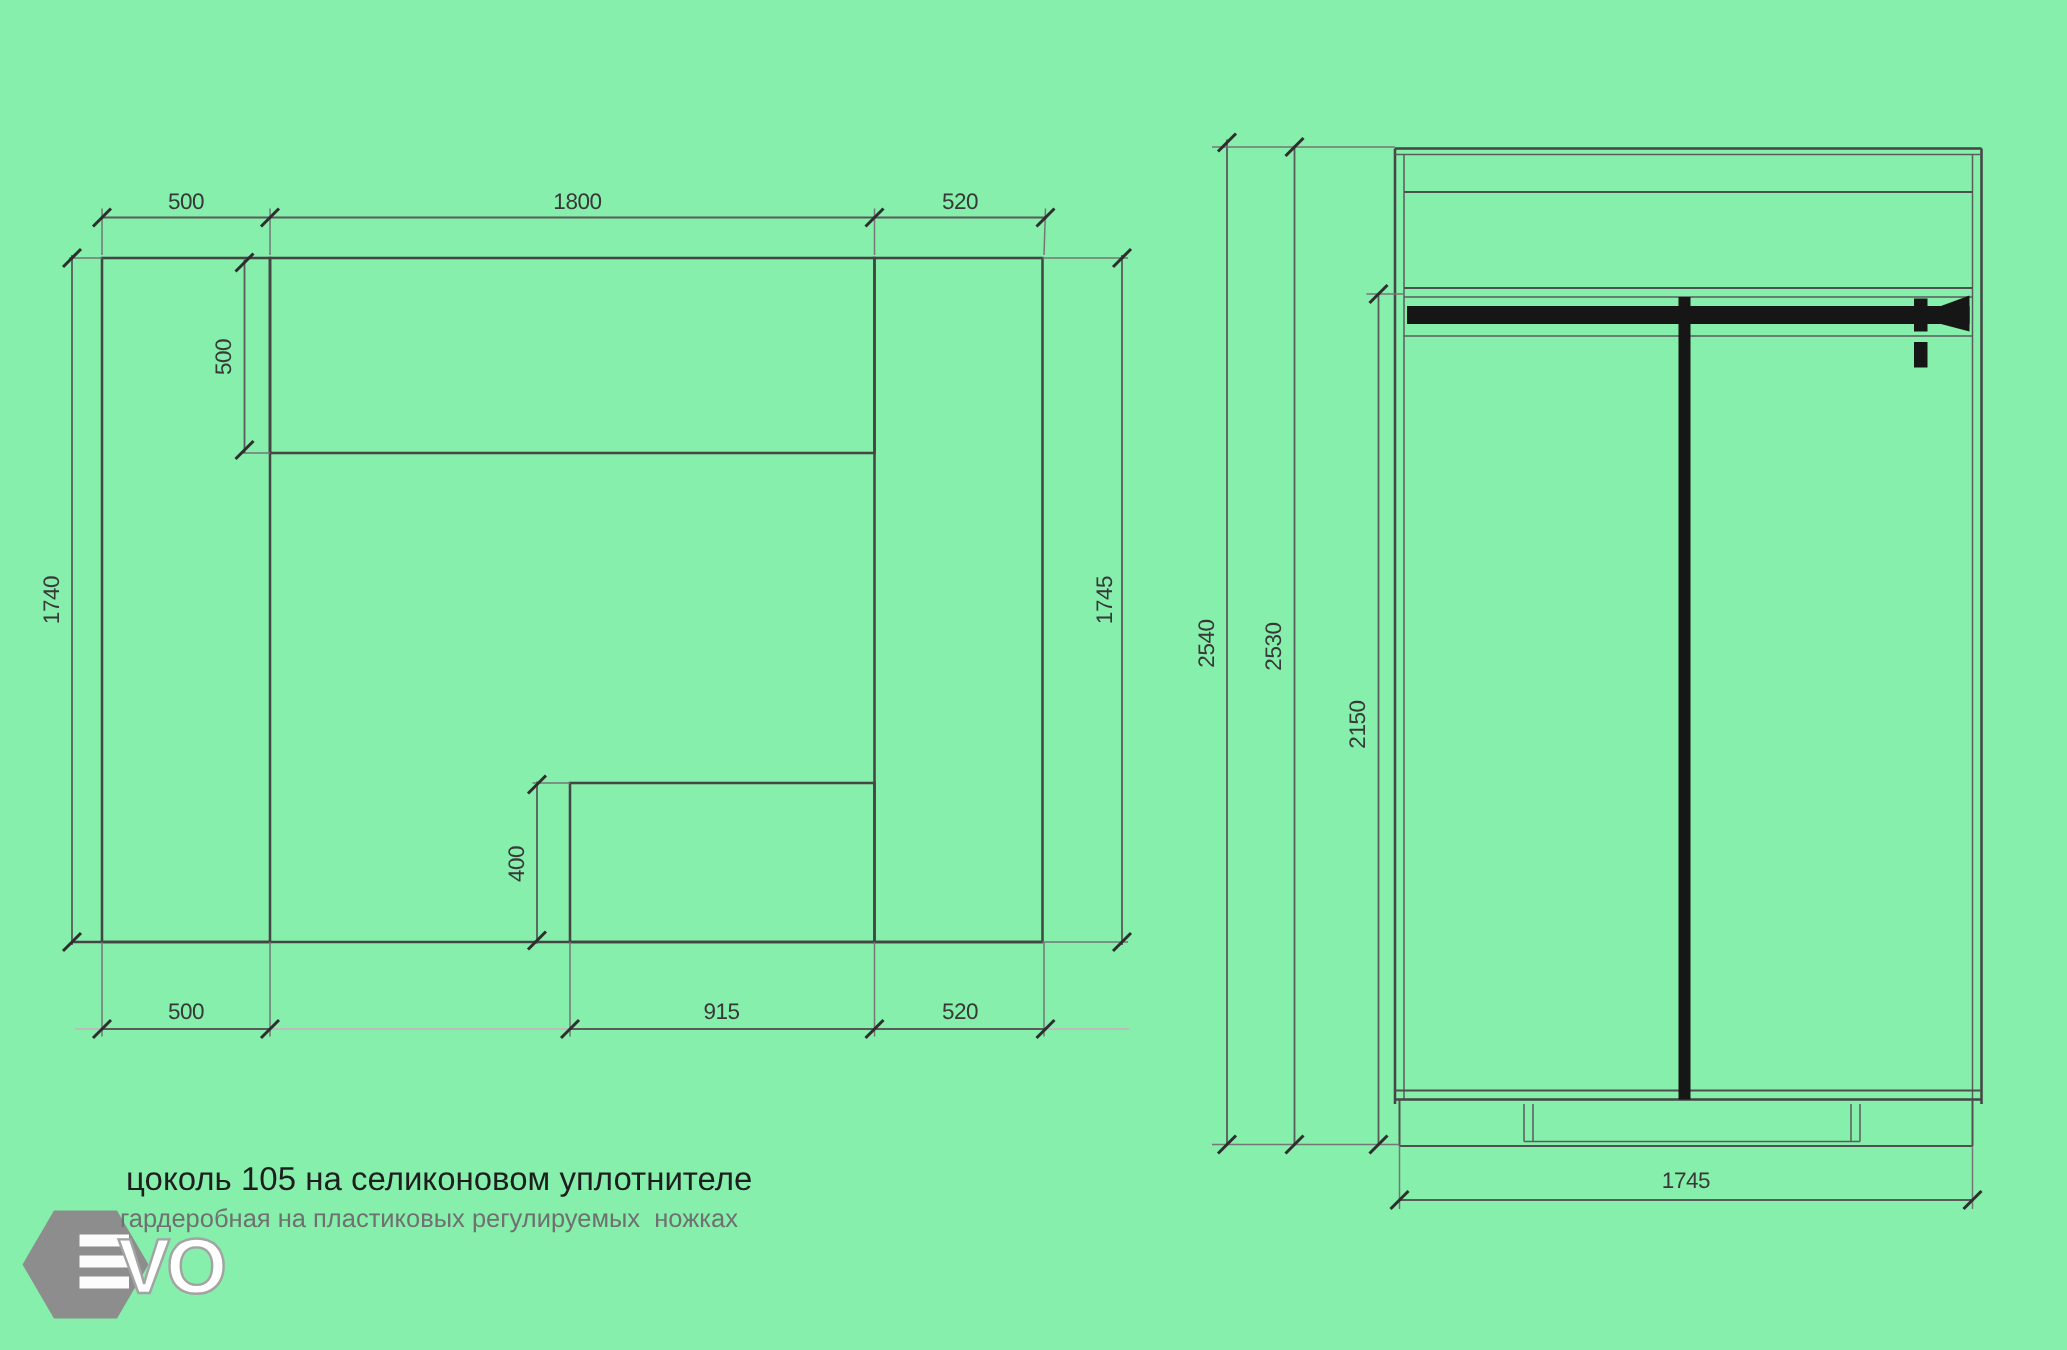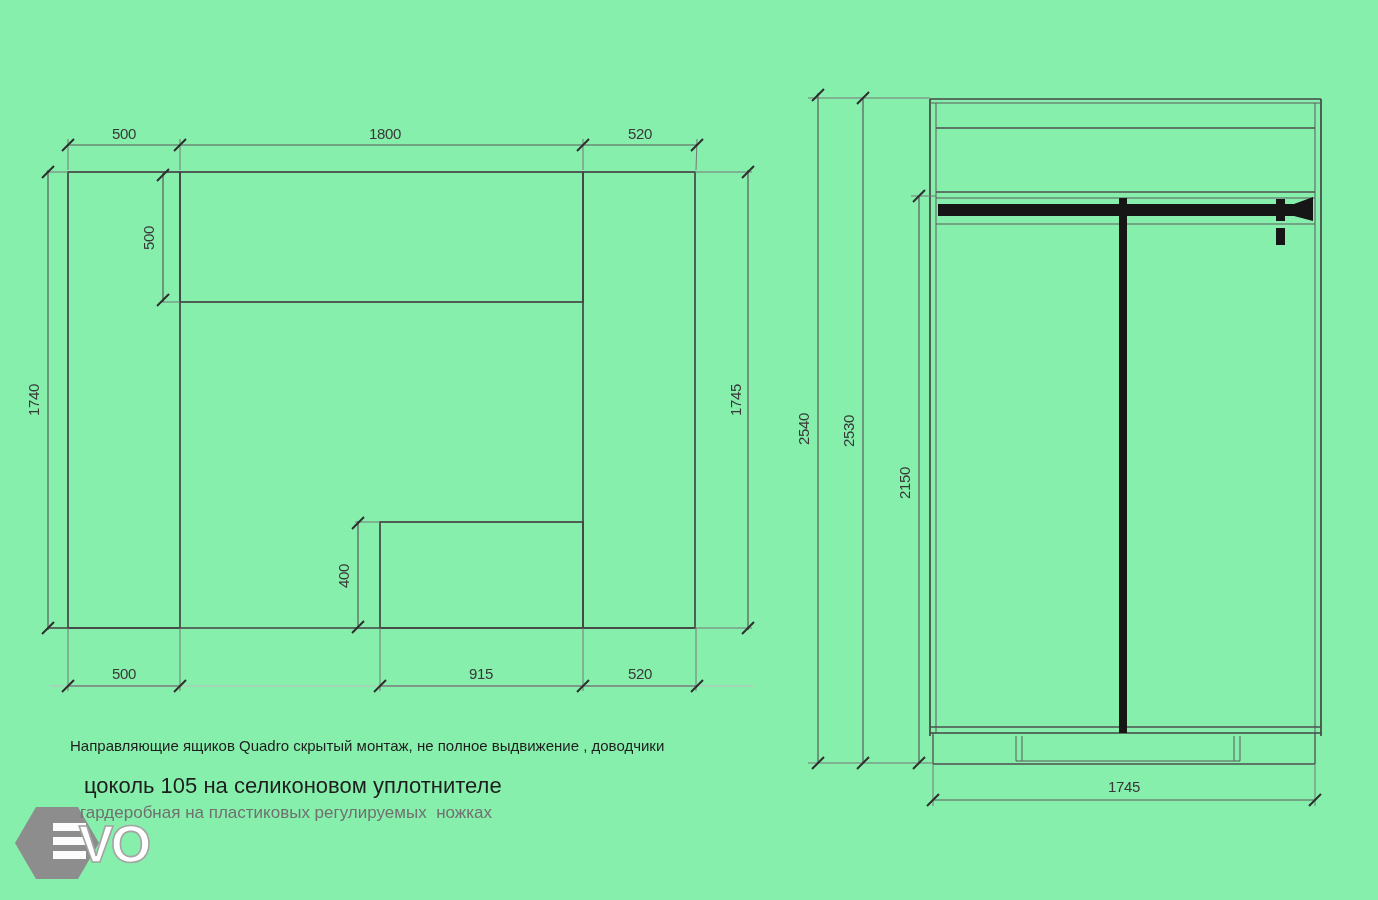--- a/index.html
+++ b/index.html
@@ -168,17 +168,16 @@
   <g>
     <polygon points="15,843 36,807 78,807 99,843 78,879 36,879" fill="#8d8d8d"></polygon>
     <rect x="53" y="823" width="33" height="8" fill="#fcfcfc"></rect>
     <rect x="53" y="837" width="33" height="8" fill="#fcfcfc"></rect>
     <rect x="53" y="851" width="33" height="8" fill="#fcfcfc"></rect>
     <text class="logo-letter" x="96" y="862" text-anchor="middle">V</text>
     <text class="logo-letter" x="131" y="862" text-anchor="middle">O</text>
   </g>
 </svg>
 
-  <div class="note note-1">Направляющие ящиков Quadro скрытый монтаж, не полное выдвижение , доводчики</div>
   <div class="note note-2">цоколь 105 на селиконовом уплотнителе</div>
   <div class="note note-3">гардеробная на пластиковых регулируемых  ножках</div>
 
 </div>
 
 </body></html>

